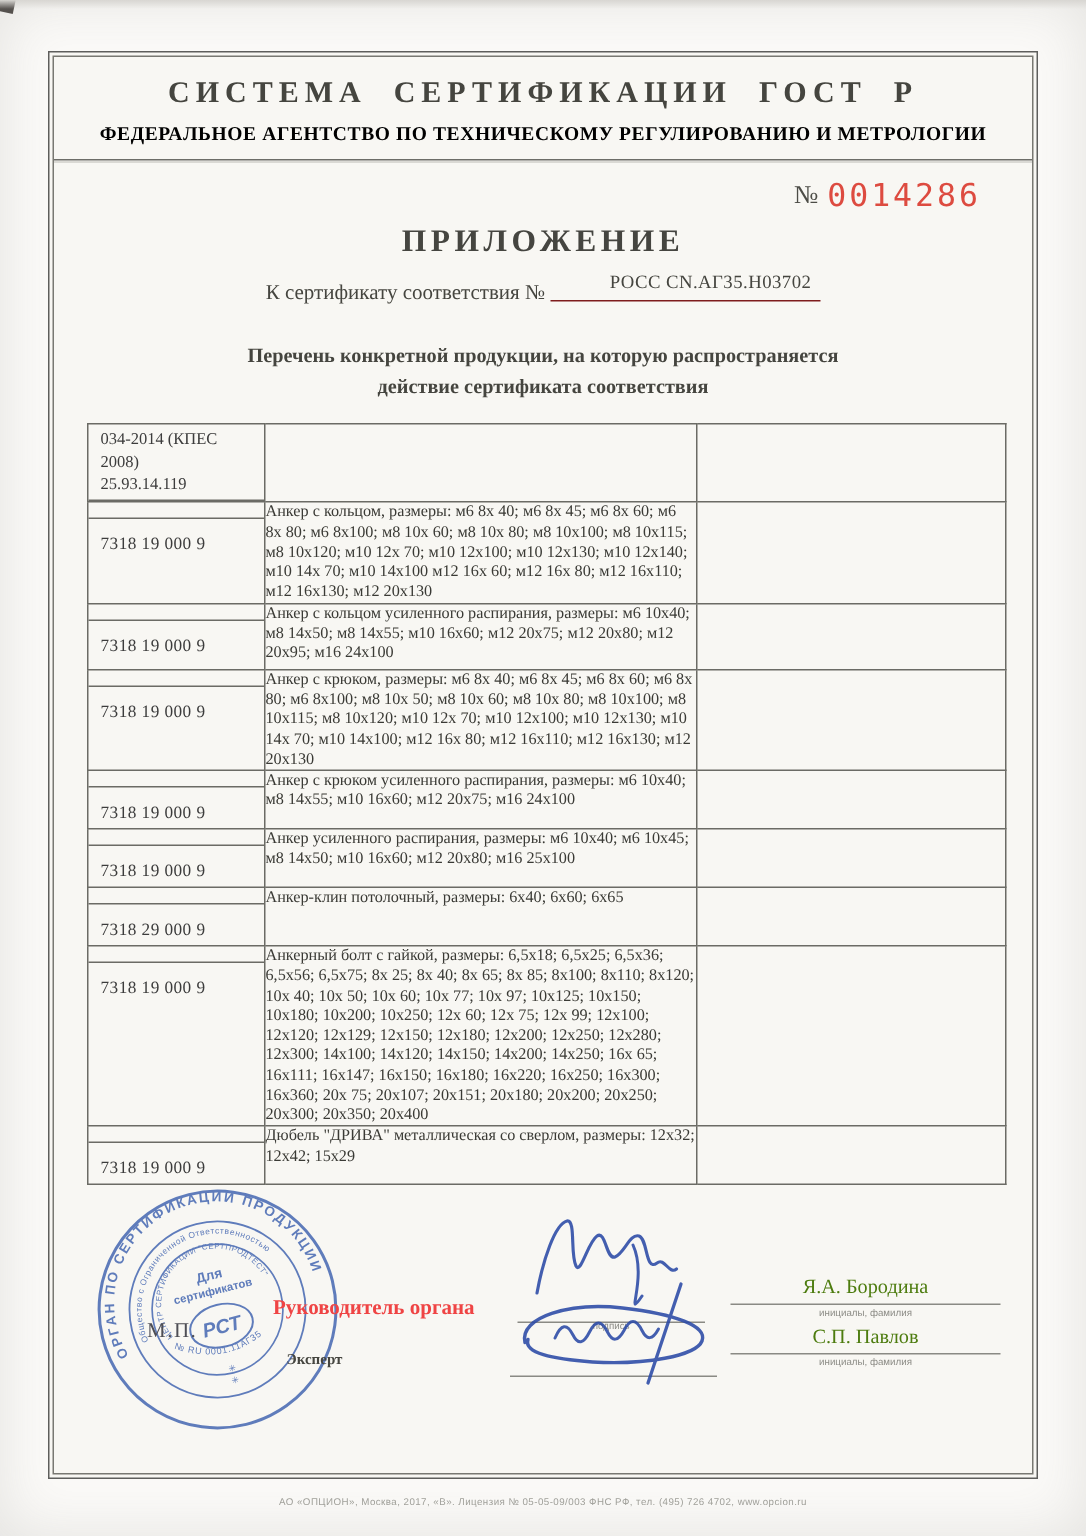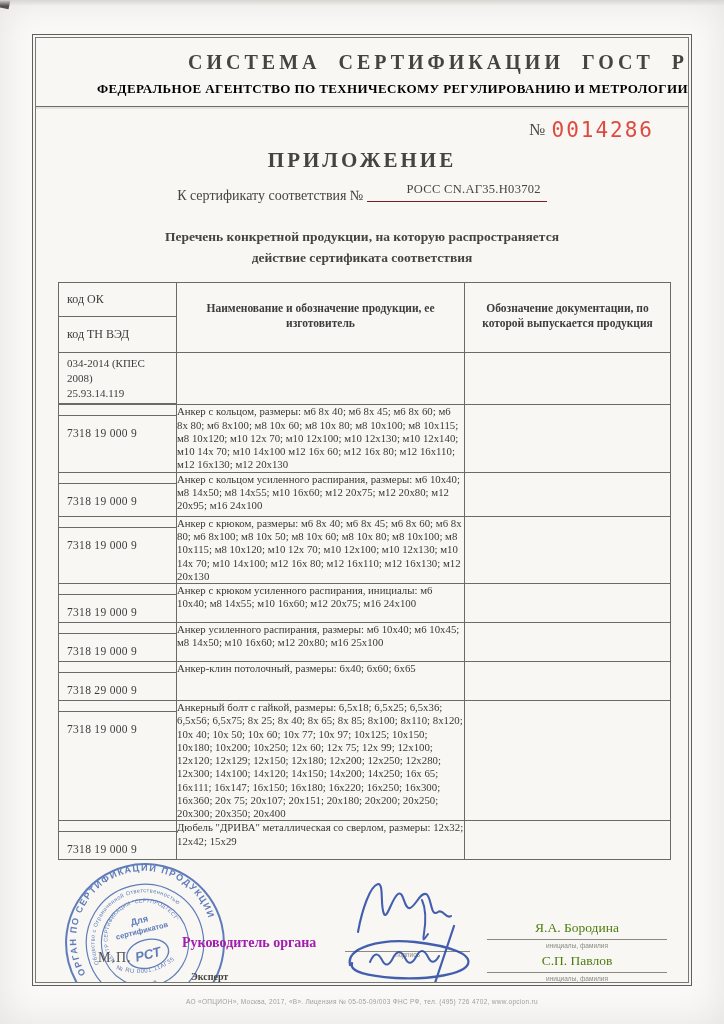--- a/index.html
+++ b/index.html
@@ -15,21 +15,21 @@
   .page-frame{
     position:absolute; left:32px; top:34px; width:658px; height:950px;
     border:1.6px solid #5e5e5c; background:#f8f7f3;
   }
   .page-inner{
     position:absolute; left:2px; top:2px; right:2px; bottom:2px;
     border:1px solid #787872; overflow:hidden;
   }
 
   
-  .hdr{ text-align:right; padding-top:13px; }
+  .hdr{ text-align:center; padding-top:13px; }
   .hdr-title{
     font-size:20px; font-weight:bold; letter-spacing:4px; word-spacing:9px;
     color:#45453f;
   }
   .hdr-agency{
     margin-top:7px; font-size:13px; font-weight:bold; letter-spacing:.4px; color:#000000;
   }
   .hdr-rule{ margin-top:9px; border-top:1.6px solid #6d6d68; box-shadow:0 1.5px 0 rgba(90,90,85,.25); }
 
   .blank-no{ text-align:right; padding-right:34px; margin-top:11px; height:24px; }
@@ -63,21 +63,21 @@
   .okcode{ font-size:11px; line-height:1.35; padding:3px 4px 3px 8px; border-bottom:1px solid #6b6b65; min-height:30px;}
   .okstrip{ height:10px; border-bottom:1px solid #6b6b65; }
   .codeval{ font-size:11.5px; padding:11px 4px 4px 8px; letter-spacing:.3px;}
   .desc{ font-size:10.8px; line-height:1.23; padding:3px 6px 4px 8px; color:#3a3a35;}
   .doccell{}
 
   
   .signing{ position:relative; height:150px; margin-top:4px; }
   .stamp-wrap{ position:absolute; left:24px; top:-6px; width:170px; height:170px; opacity:.9;}
   .mp-mark{ position:absolute; left:62px; top:86px; font-size:14px; letter-spacing:1px; color:#4e4e55; z-index:3;}
-  .role-head{ position:absolute; left:146px; top:71px; font-size:14px; font-weight:bold; color:#a21caf;}
+  .role-head{ position:absolute; left:146px; top:71px; font-size:14px; font-weight:bold; color:#ef4444;}
   .role-expert{ position:absolute; left:155px; top:107px; font-size:10px; font-weight:bold; color:#45453f;}
   .sigline{ position:absolute; border-bottom:1px solid #8a8a84; text-align:center; }
   .sigline .cap{ font-size:6.5px; color:#8b8b85; font-family:"Liberation Sans",sans-serif; position:relative; top:13px;}
   .sl1{ left:309px; top:74px; width:125px; height:13px;}
   .sl2{ left:304px; top:110px; width:138px; height:13px;}
   .names{ position:absolute; left:451px; top:56px; width:180px; text-align:center;}
   .nm{ font-size:13.5px; color:#4d7c0f; padding-bottom:3px; border-bottom:1px solid #8a8a84;}
   .ncap{ font-size:6.5px; color:#8b8b85; font-family:"Liberation Sans",sans-serif; padding-top:2px; padding-bottom:4px;}
   .sig-svg{ position:absolute; left:282px; top:4px; width:180px; height:140px; z-index:2;}
 
@@ -118,32 +118,20 @@
         <div>действие сертификата соответствия</div>
       </div>
 
       <table class="prod">
         <colgroup>
             <col style="width:118px">
             <col style="width:288px">
             <col style="width:206px">
           </colgroup>
         <tbody>
-            <tr>
-          <td class="th-split">
-            <div class="cellA">код ОК</div>
-            <div class="cellB">код ТН ВЭД</div>
-          </td>
-          <td class="th-mid">
-                <div>Наименование и обозначение продукции, ее изготовитель</div>
-              </td>
-          <td class="th-doc">
-                <div>Обозначение документации, по которой выпускается продукция</div>
-              </td>
-        </tr>
 
         <tr style="height:46px">
           <td>
             <div class="okcode">
               <div>034-2014 (КПЕС 2008)</div>
               <div>25.93.14.119</div>
             </div>
           </td>
           <td class="desc"></td>
           <td class="doccell"></td>
@@ -171,21 +159,21 @@
                 <div class="codeval">7318 19 000 9</div>
               </td>
           <td class="desc">Анкер с крюком, размеры: м6 8х 40; м6 8х 45; м6 8х 60; м6 8х 80; м6 8х100; м8 10х 50; м8 10х 60; м8 10х 80; м8 10х100; м8 10х115; м8 10х120; м10 12х 70; м10 12х100; м10 12х130; м10 14х 70; м10 14х100; м12 16х 80; м12 16х110; м12 16х130; м12 20х130</td>
           <td class="doccell"></td>
         </tr>
         <tr style="height:35px">
           <td>
                 <div class="okstrip"></div>
                 <div class="codeval">7318 19 000 9</div>
               </td>
-          <td class="desc">Анкер с крюком усиленного распирания, инициалы: м6 10х40; м8 14х55; м10 16х60; м12 20х75; м16 24х100</td>
+          <td class="desc">Анкер с крюком усиленного распирания, размеры: м6 10х40; м8 14х55; м10 16х60; м12 20х75; м16 24х100</td>
           <td class="doccell"></td>
         </tr>
         <tr style="height:35px">
           <td>
                 <div class="okstrip"></div>
                 <div class="codeval">7318 19 000 9</div>
               </td>
           <td class="desc">Анкер усиленного распирания, размеры: м6 10х40; м6 10х45; м8 14х50; м10 16х60; м12 20х80; м16 25х100</td>
           <td class="doccell"></td>
         </tr>

